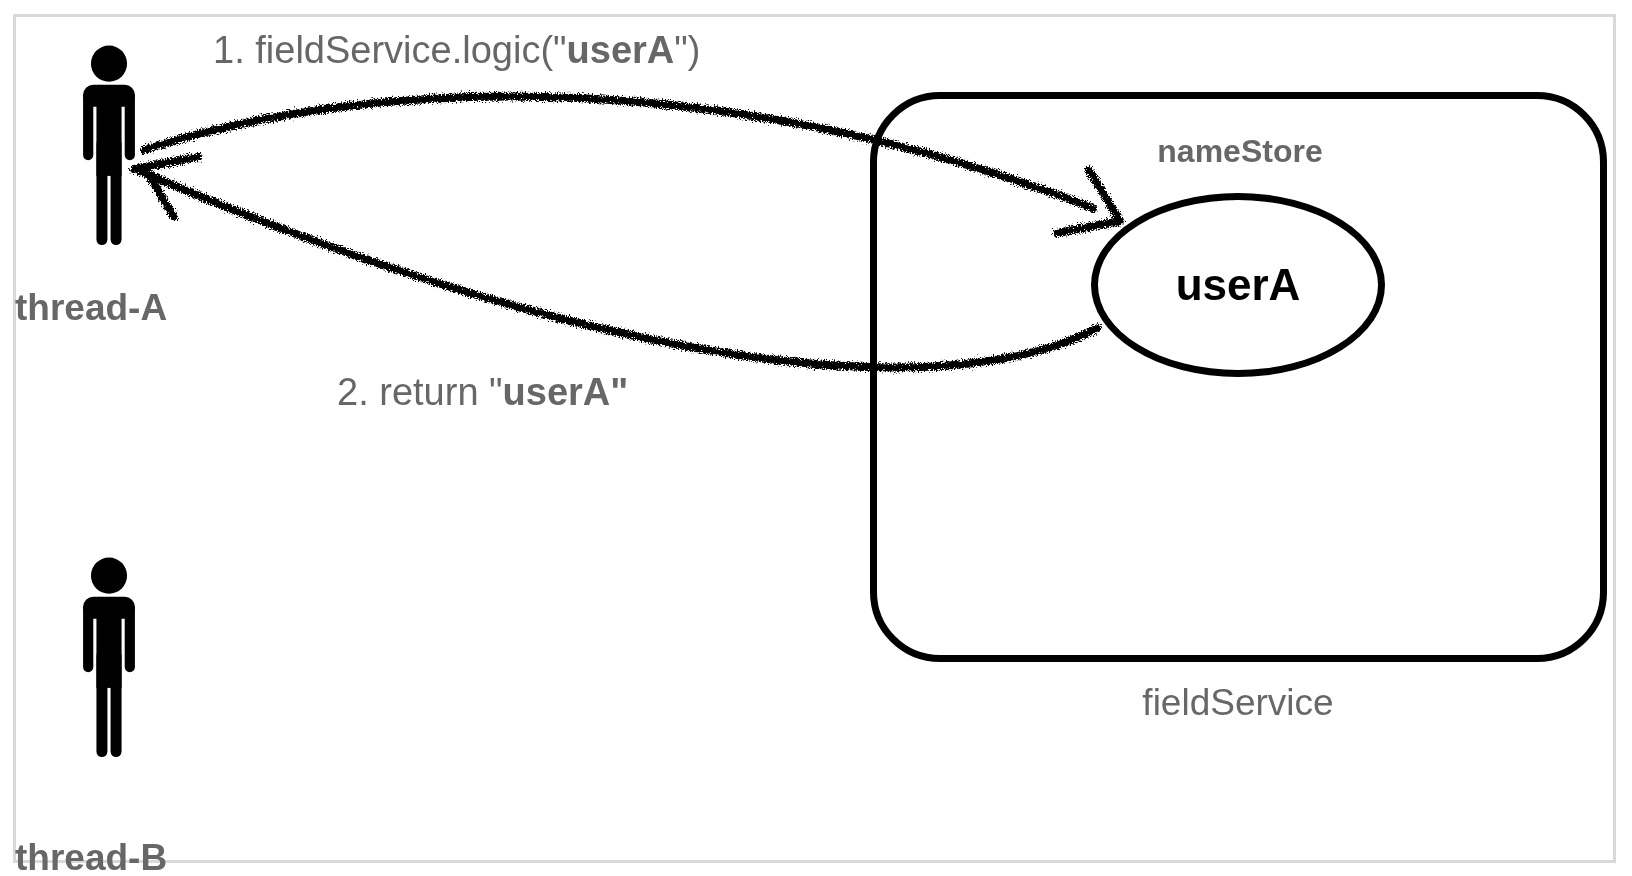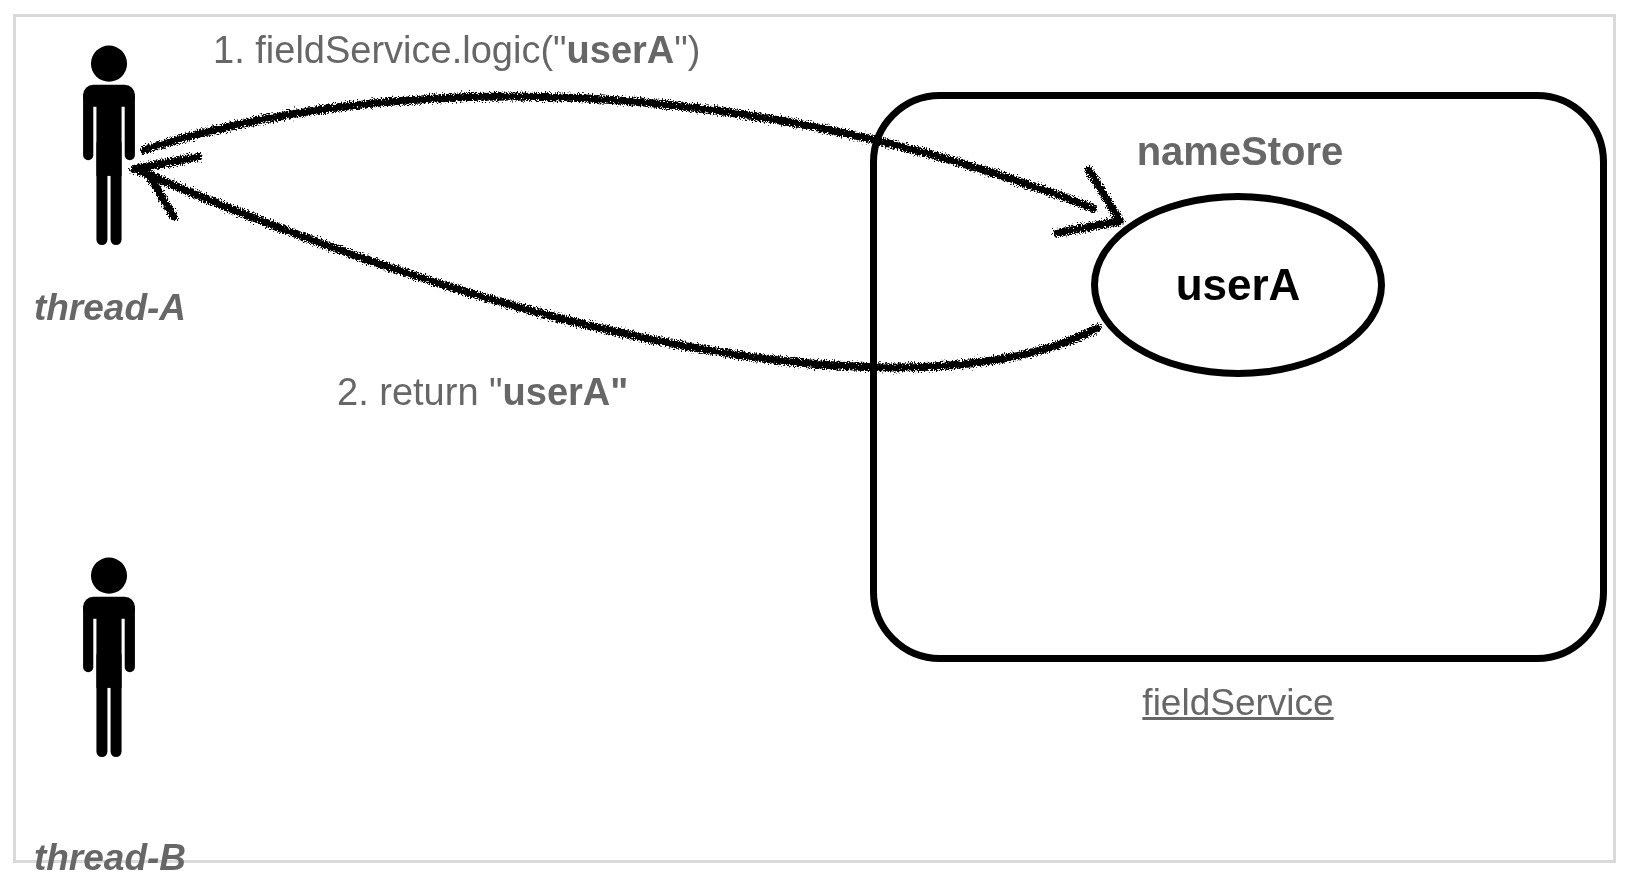--- a/index.html
+++ b/index.html
@@ -7,32 +7,32 @@
        font-family:"Liberation Sans", sans-serif;
        --ink:#000000;--text-gray:#676767;--frame-border:#d9d9d9;--background:#ffffff;}
   .canvas{position:absolute;inset:0;background:var(--background);}
   .frame{position:absolute;left:13px;top:14px;width:1597px;height:843px;
          border:3px solid var(--frame-border);background:var(--background);}
   .abs{position:absolute;}
   .lbl{color:var(--text-gray);white-space:nowrap;}
   .lbl b{font-weight:bold;}
   .call-label{left:213px;top:28px;font-size:38px;line-height:44px;}
   .return-label{left:337px;top:370px;font-size:38px;line-height:44px;}
-  .thread-label{width:190px;text-align:center;font-size:37px;font-weight:bold;line-height:40px;font-style:italic;}
+  .thread-label{width:190px;text-align:left;font-size:37px;font-weight:bold;line-height:40px;}
   .thread-a-label{left:15px;top:288px;}
   .thread-b-label{left:15px;top:838px;}
   .service-box{left:870px;top:92px;width:737px;height:570px;box-sizing:border-box;
                border:7px solid var(--ink);border-radius:70px;background:transparent;}
   .namestore-label{left:1040px;top:130px;width:400px;text-align:center;
-                   font-size:40px;font-weight:bold;line-height:42px;}
+                   font-size:32px;font-weight:bold;line-height:42px;}
   .store-ellipse{left:1091px;top:193px;width:294px;height:184px;box-sizing:border-box;
                  border:7px solid var(--ink);border-radius:50%;background:var(--background);
                  display:flex;align-items:center;justify-content:center;}
   .usera-label{color:var(--ink);font-size:44px;font-weight:bold;}
-  .fieldservice-label{left:1038px;top:682px;width:400px;text-align:center;font-size:37px;line-height:42px;text-decoration:underline;}
+  .fieldservice-label{left:1038px;top:682px;width:400px;text-align:center;font-size:37px;line-height:42px;}
   .arrow-layer{position:absolute;left:0;top:0;width:1632px;height:876px;pointer-events:none;}
   .arrow-layer path{fill:none;stroke:var(--ink);stroke-linecap:round;}
   .person-svg{position:absolute;width:82px;height:212px;fill:var(--ink);}
   .person-a{left:68px;top:44px;}
   .person-b{left:68px;top:556px;}
 </style>
 </head>
 <body style="--ink: #000000; --text-gray: #676767; --frame-border: #d9d9d9; --background: #ffffff;">
 
 <div class="canvas">

